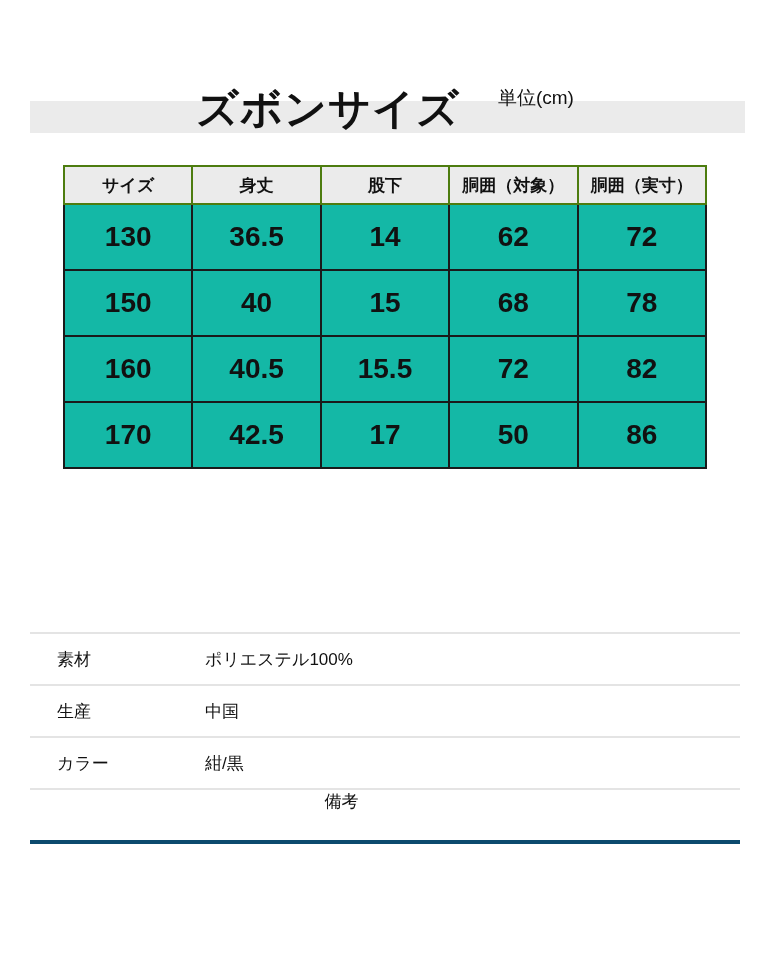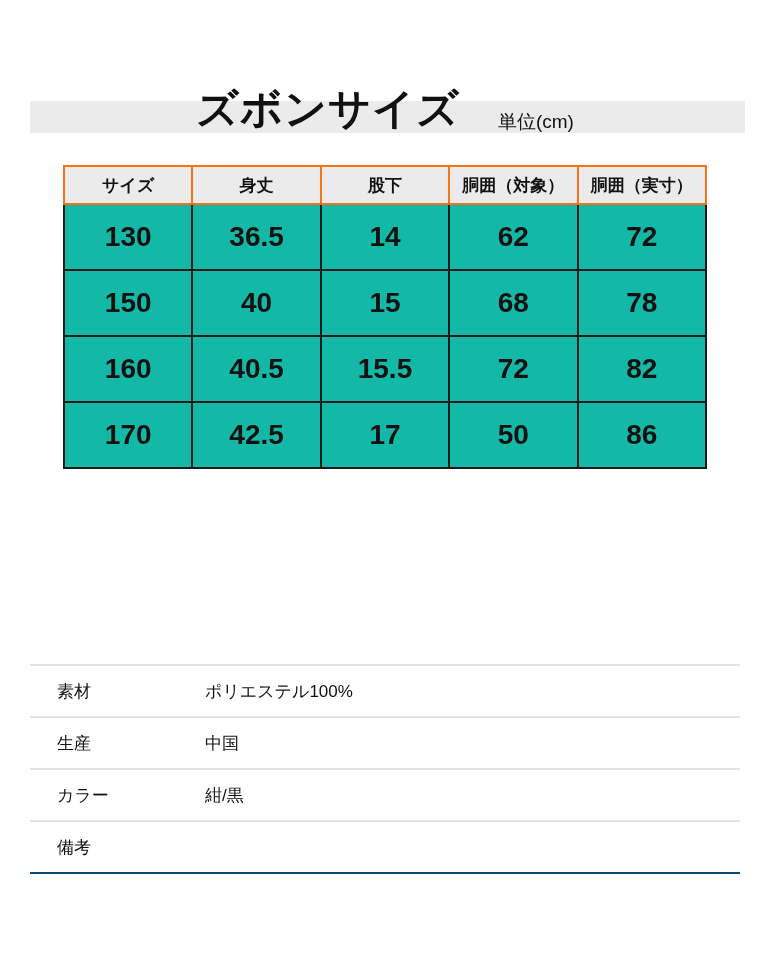--- a/index.html
+++ b/index.html
@@ -40,67 +40,68 @@
     font-size: 42px;
     font-weight: 900;
     line-height: 1;
     letter-spacing: 1px;
     padding-bottom: 3px;
     white-space: nowrap;
   }
   .unit-label {
     font-size: 19px;
     line-height: 1;
-    padding-bottom: 2px;
+    padding-bottom: 26px;
     white-space: nowrap;
   }
 
   
   .size-table {
     position: absolute;
     top: 165px;
     left: 63px;
     width: 644px;
     border-collapse: collapse;
     table-layout: fixed;
     text-align: center;
   }
   .size-table th {
     height: 36px;
     background: #ebebeb;
-    border: 2px solid #f97316;
+    border: 2px solid #4d7c0f;
     font-size: 17px;
     font-weight: bold;
     padding: 0;
     white-space: nowrap;
   }
   .size-table td {
     height: 64px;
     background: #14b8a6;
     border: 2px solid #1a1a1a;
     font-size: 28px;
     font-weight: bold;
     padding: 0;
   }
 
   
   .spec-list {
     position: absolute;
-    top: 664px;
+    top: 632px;
     left: 30px;
     width: 710px;
   }
   .spec-row {
     display: flex;
     align-items: center;
     height: 50px;
     border-top: 2px solid #e4e4e4;
   }
   .spec-row:last-child {
-    border-bottom: 2px solid #0c4a6e;
+    border-bottom: 4px solid #0c4a6e;
+    flex-direction: column;
   }
   .spec-label {
     box-sizing: border-box;
     width: 175px;
     padding-left: 27px;
     font-size: 17px;
     flex-shrink: 0;
     white-space: nowrap;
   }
   .spec-value {

